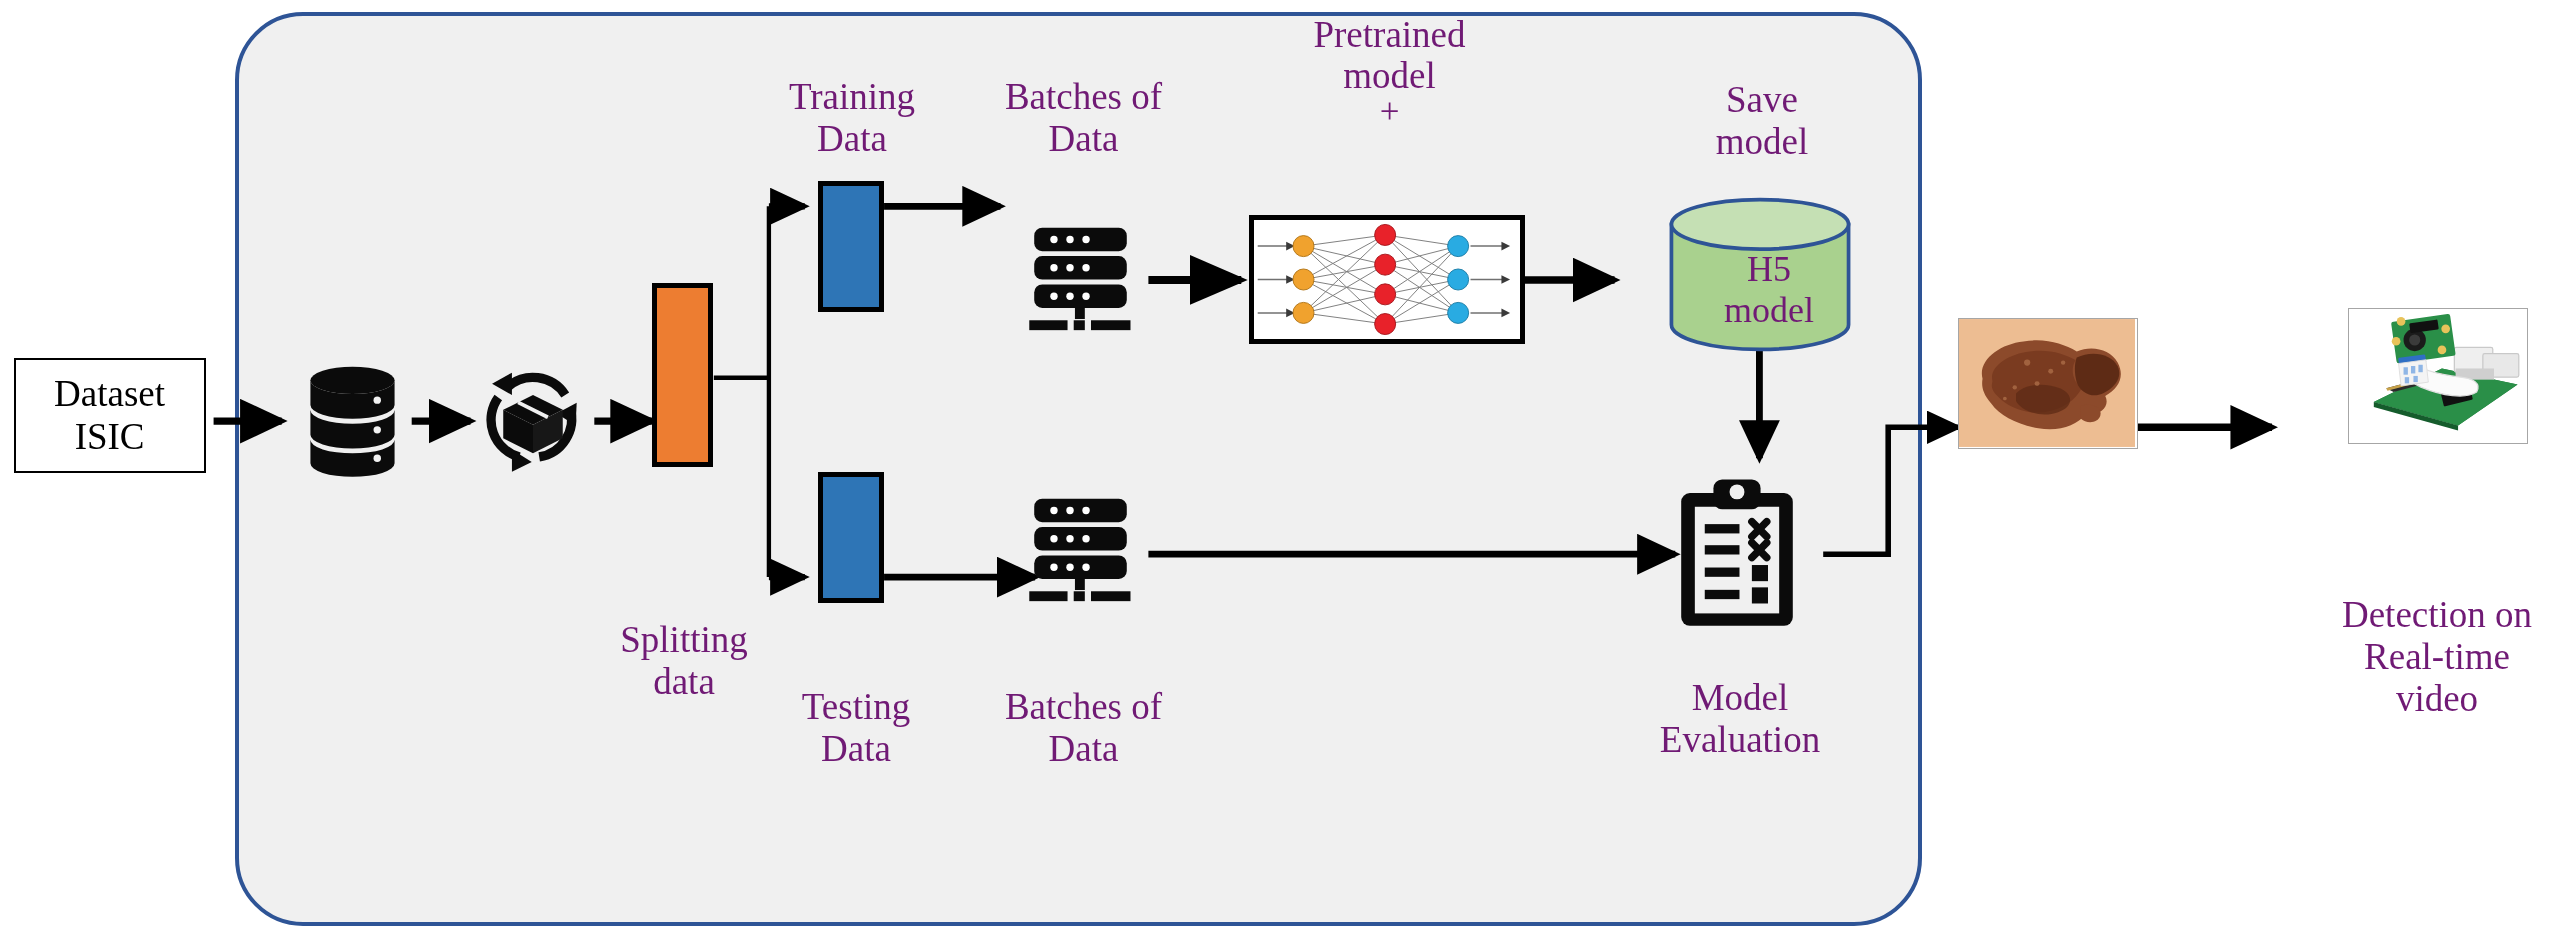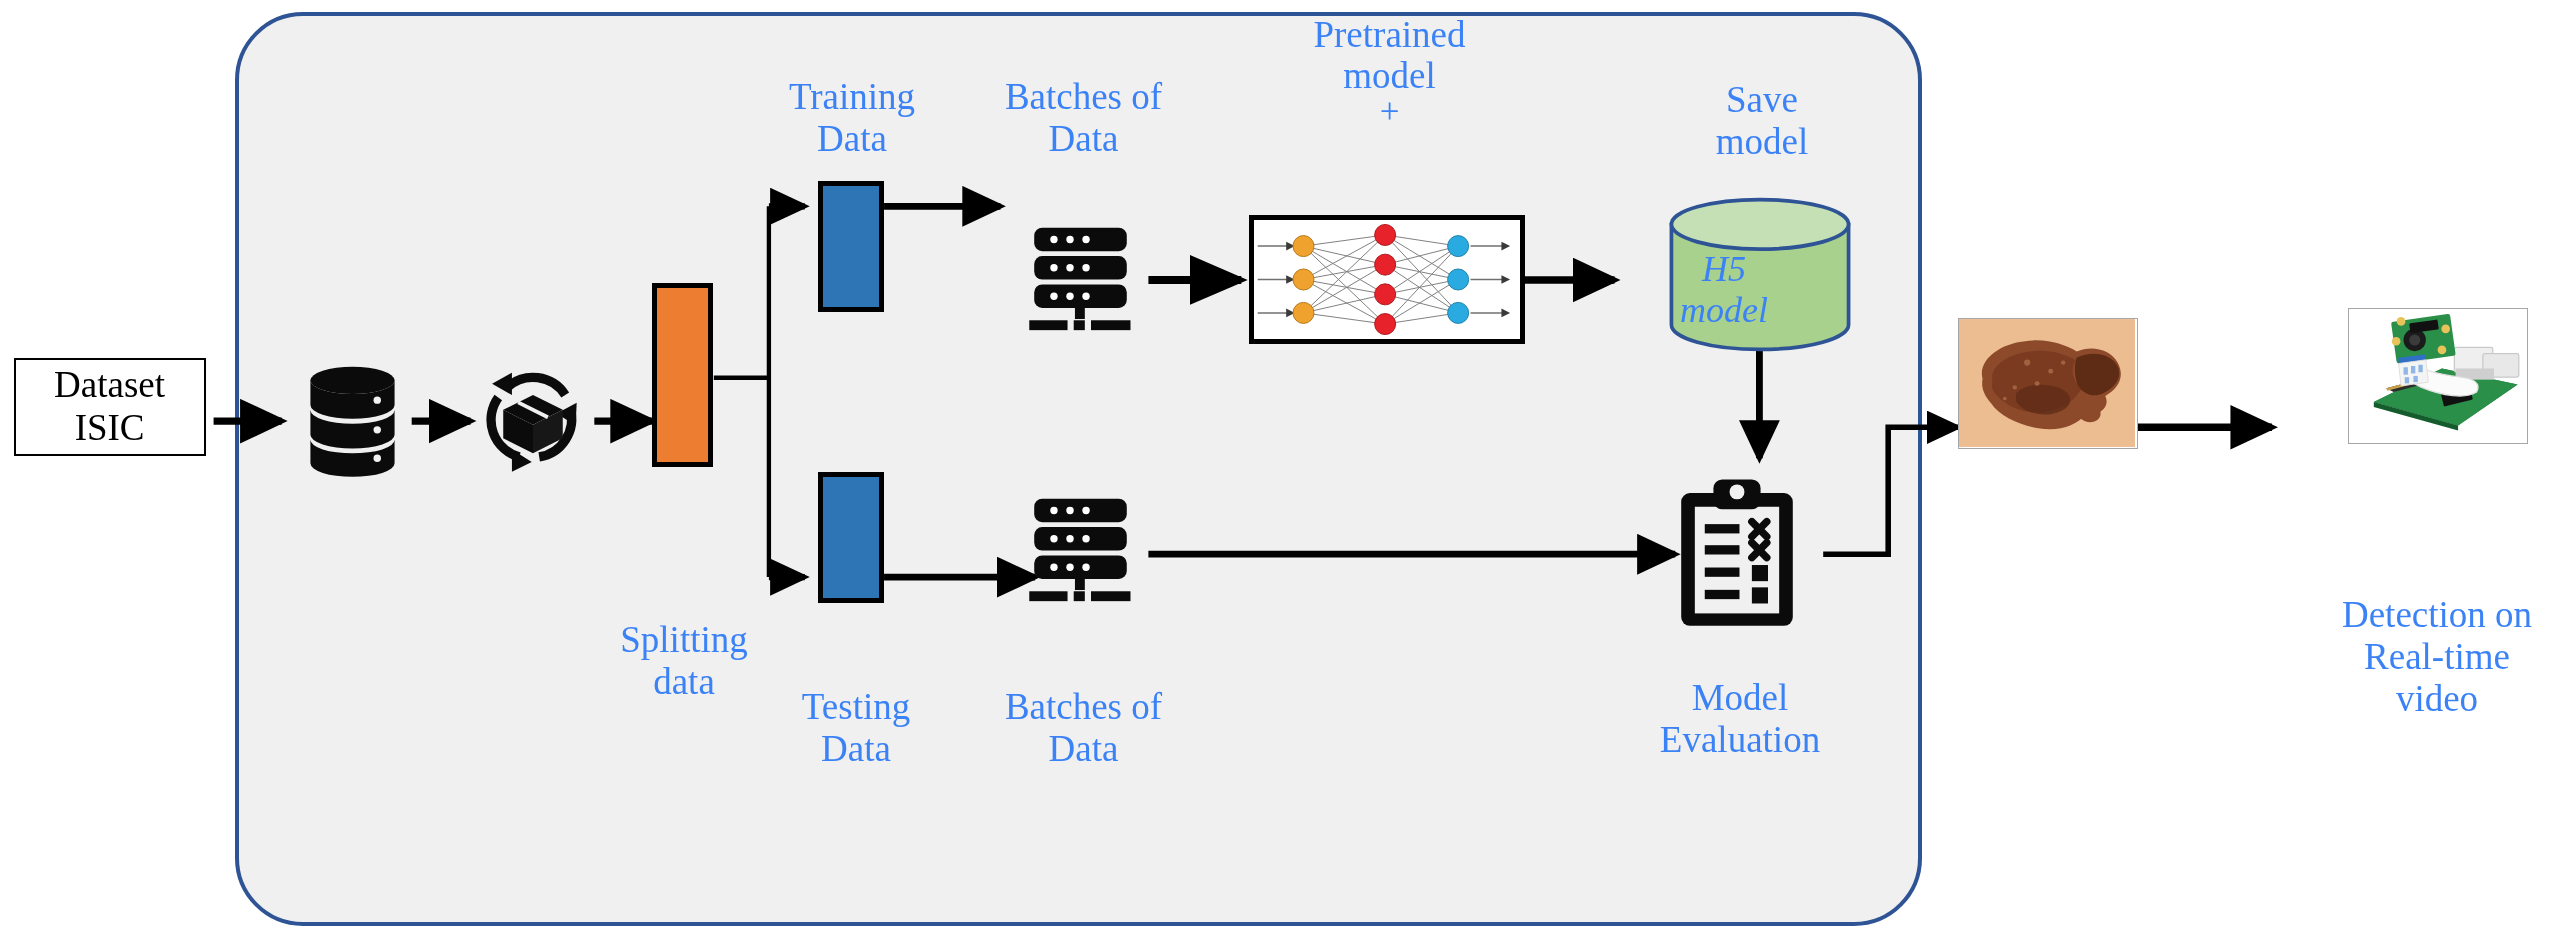--- a/index.html
+++ b/index.html
@@ -4,23 +4,23 @@
 <style>
   html,body{margin:0;padding:0;background:#ffffff;}
   body{width:2576px;height:945px;position:relative;
        font-family:"Liberation Serif","DejaVu Serif",serif;color:#000;}
   .root{position:absolute;left:0;top:0;width:2576px;height:945px;overflow:hidden;background:#fff;}
   .abs{position:absolute;}
   
   .pipeline-box{left:235px;top:12.4px;width:1687px;height:914px;
       background:#f0f0f0;border:4.3px solid #2e5496;border-radius:68px;box-sizing:border-box;}
   
-  .lbl{position:absolute;text-align:center;line-height:1.13;font-size:37px;color:#3b82f6;white-space:pre-line;}
-  
-  .isic-box{left:13.6px;top:358px;width:192px;height:98px;border:2.5px solid #000;background:#fff;
+  .lbl{position:absolute;text-align:center;line-height:1.13;font-size:37px;color:#701a75;white-space:pre-line;}
+  
+  .isic-box{left:13.6px;top:358px;width:192px;height:115px;border:2.5px solid #000;background:#fff;
       box-sizing:border-box;display:flex;align-items:center;justify-content:center;text-align:center;
       font-size:37px;line-height:1.15;}
   
   .bar{box-sizing:border-box;border:5px solid #000;}
   .bar-orange{background:#ed7d31;}
   .bar-blue{background:#2e75b6;}
   
   .nnbox{background:#ffffff;border:5px solid #000;box-sizing:border-box;}
   
   .photo{box-sizing:border-box;border:1.9px solid #a6a6a6;background:#fff;overflow:hidden;}
@@ -212,21 +212,21 @@
         <circle cx="330" cy="96" r="17" fill="#29abe2"></circle>
         <circle cx="330" cy="150" r="17" fill="#29abe2"></circle>
       </g>
     </svg>
   </div>
 
   <svg class="abs" style="left:1664px;top:197px;" width="192" height="155" viewBox="0 0 310 250">
     <path d="M12 44 L12 206 A143 40 0 0 0 298 206 L298 44 Z" fill="#a9d18e" stroke="#2e5496" stroke-width="6"></path>
     <ellipse cx="155" cy="44" rx="143" ry="40" fill="#c5e0b4" stroke="#2e5496" stroke-width="6"></ellipse>
   </svg>
-  <div class="abs lbl" style="left:1628px;top:249px;width:192px;font-size:36px;font-style:italic;">H5
+  <div class="abs lbl" style="left:1673px;top:249px;width:192px;font-size:36px;">H5
 model</div>
 
   <svg class="abs" style="left:1675px;top:477px;" width="124" height="155" viewBox="0 0 200 250">
     <rect x="10" y="26" width="180" height="214" rx="14" fill="#0b0b0b"></rect>
     <rect x="32" y="48" width="136" height="172" fill="#f0f0f0"></rect>
     <rect x="62" y="4" width="76" height="48" rx="14" fill="#0b0b0b"></rect>
     <circle cx="100" cy="24" r="12" fill="#f0f0f0"></circle>
     <g fill="#0b0b0b">
       <rect x="48" y="76" width="56" height="15"></rect>
       <rect x="48" y="110" width="56" height="15"></rect>

